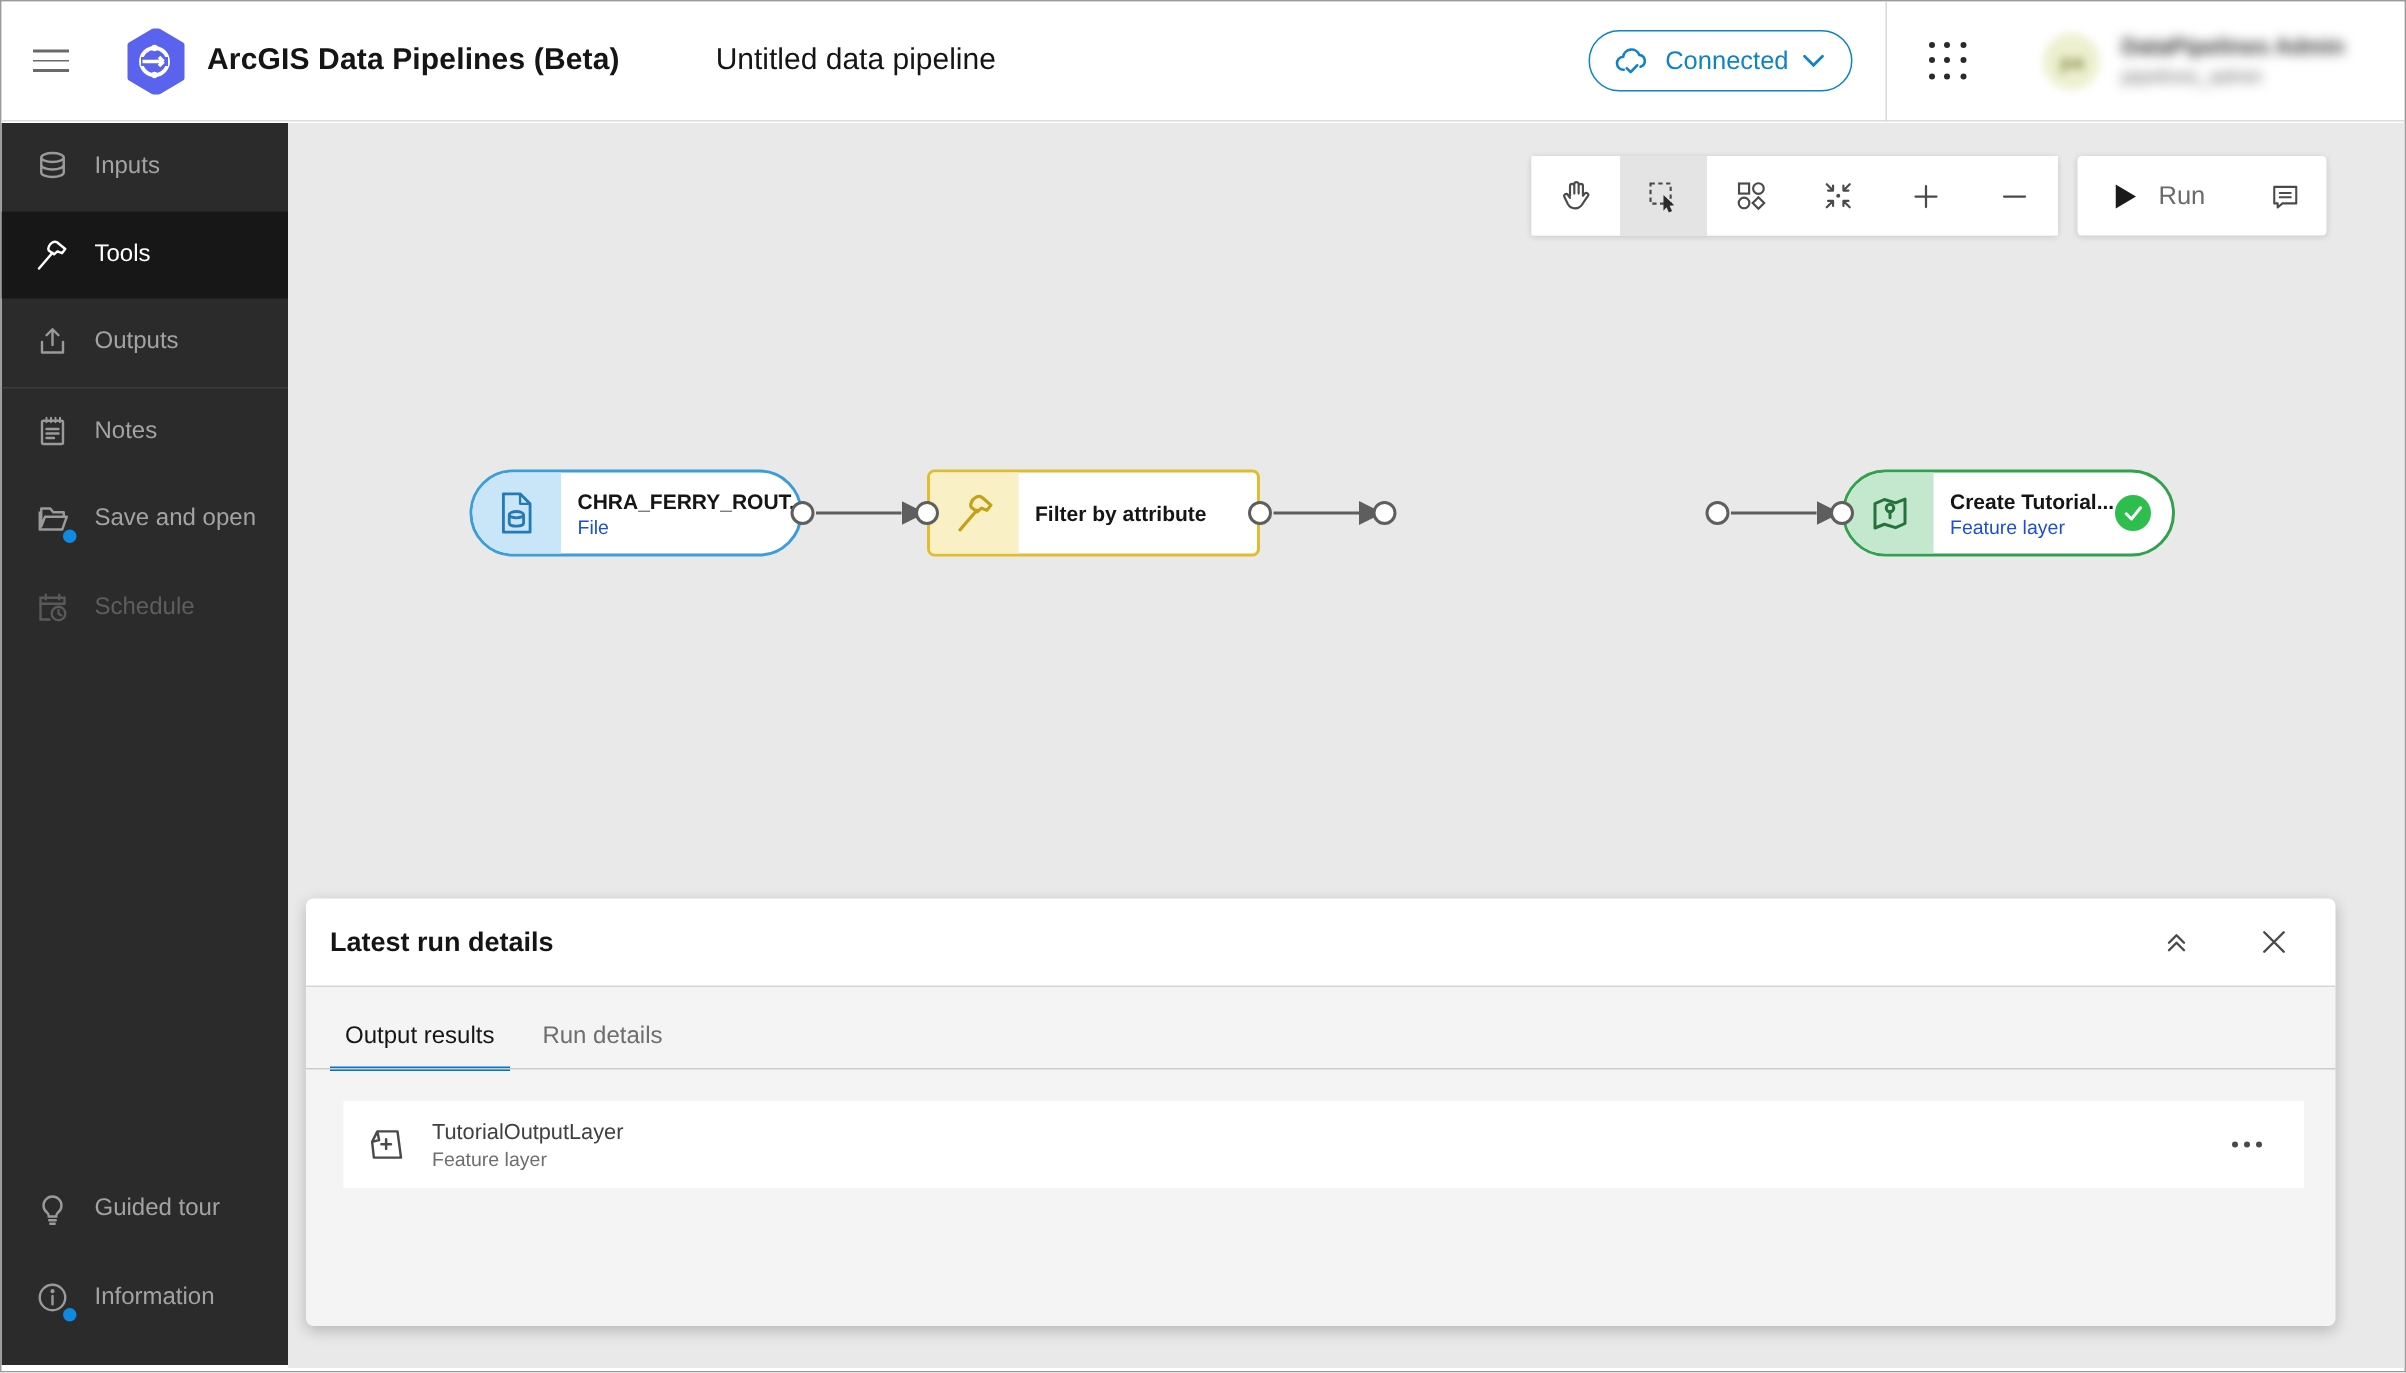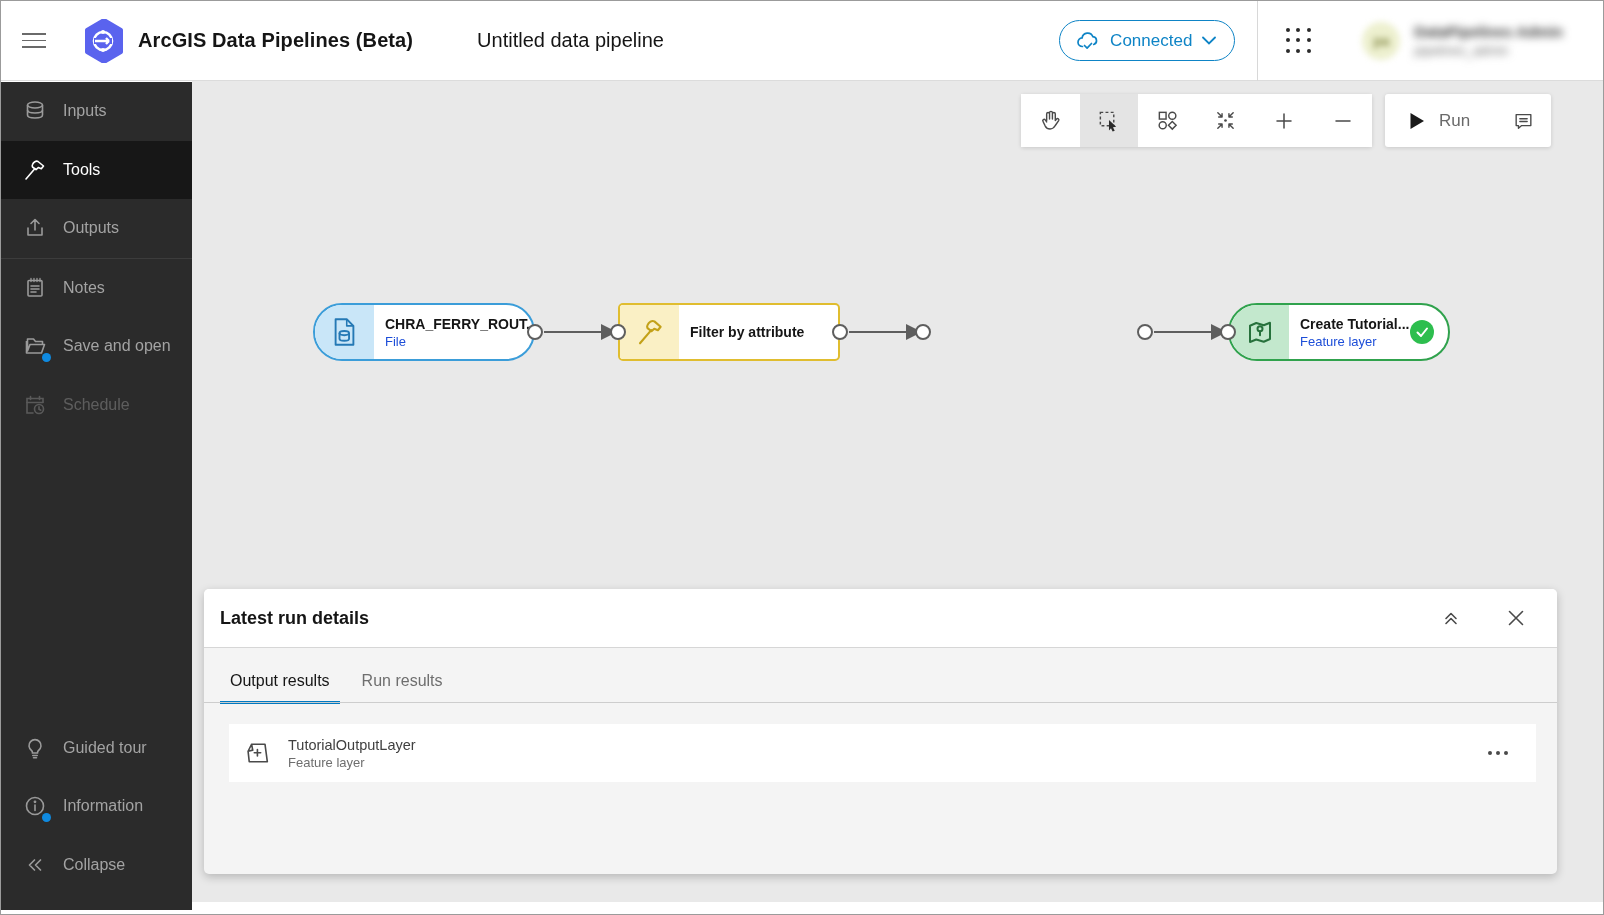--- a/index.html
+++ b/index.html
@@ -30,21 +30,21 @@
   .side-item svg{ stroke:#9a9a9a; }
   .side-item.selected{ background:#171717; color:#fff; }
   .side-item.selected svg{ stroke:#fff; }
   .side-item.disabled{ opacity:.42; cursor:default; }
   .side-divider{ height:1px; background:#3c3c3c; }
   .icon-wrap{ position:relative; width:24px; height:24px; flex:0 0 24px; }
   .badge-dot{ position:absolute; right:-4px; bottom:-4px; width:9px; height:9px; border-radius:50%; background:#0f8ae0; }
   .side-footer{ position:absolute; left:0; right:0; bottom:16px; }
 
   
-  .canvas{ position:absolute; left:191px; top:71px; width:1412px; height:830px; background:#e9e9e9; overflow:hidden; }
+  .canvas{ position:absolute; left:191px; top:81px; width:1412px; height:830px; background:#e9e9e9; overflow:hidden; }
 
   
   .view-toolbar{ position:absolute; left:829px; top:22px; height:53px; background:#fff; border-radius:3px; box-shadow:0 1px 4px rgba(0,0,0,.14); display:flex; z-index:12; }
   .tool-btn{ width:58.5px; height:53px; display:flex; align-items:center; justify-content:center; cursor:pointer; background:#fff; border:none; }
   .tool-btn.active{ background:#e4e4e4; }
   .tool-btn svg{ stroke:#4a4a4a; }
   .run-toolbar{ position:absolute; left:1193px; top:22px; width:166px; height:53px; background:#fff; border-radius:3px; box-shadow:0 1px 4px rgba(0,0,0,.14); display:flex; align-items:center; z-index:12; }
   .run-button{ display:flex; align-items:center; gap:14px; padding:0 10px 0 24px; height:100%; cursor:pointer; background:none; border:none; }
   .run-label{ font-size:17px; color:#6a6a6a; font-family:"Liberation Sans",sans-serif; }
   .feedback-btn{ margin-left:auto; margin-right:16px; cursor:pointer; display:flex; }
@@ -216,28 +216,20 @@
         <span class="icon-wrap">
           <svg width="24" height="24" viewBox="0 0 24 24" fill="none" stroke-width="1.6" stroke-linecap="round">
             <circle cx="12" cy="12" r="8.5"></circle>
             <path d="M12 11 v5.5"></path>
             <circle cx="12" cy="7.8" r="0.6" fill="#9a9a9a"></circle>
           </svg>
           <span class="badge-dot"></span>
         </span>
         <span>Information</span>
       </div>
-      <div class="side-item">
-        <span class="icon-wrap">
-          <svg width="24" height="24" viewBox="0 0 24 24" fill="none" stroke-width="1.7" stroke-linecap="round" stroke-linejoin="round">
-            <path d="M11.5 7 L6.5 12 l5 5 M17.5 7 l-5 5 5 5"></path>
-          </svg>
-        </span>
-        <span>Collapse</span>
-      </div>
     </div>
   </div>
 
   <div class="canvas">
 
     <div class="view-toolbar">
       <button class="tool-btn">
         <svg width="23" height="23" viewBox="0 0 24 24" fill="none" stroke-width="1.5" stroke-linecap="round" stroke-linejoin="round">
           <path d="M8 12 V5.2 a1.5 1.5 0 0 1 3 0 V10.5 M11 10.5 V4 a1.5 1.5 0 0 1 3 0 v6.5 M14 10.5 V5.2 a1.5 1.5 0 0 1 3 0 V12 M17 12 l1.3-1.6 a1.4 1.4 0 0 1 2.2 1.7 L16.8 17.5 a6.3 6.3 0 0 1 -5.3 3.3 c-2.8 0-4-1.2-5-3 L4.2 13 a1.4 1.4 0 0 1 2.3-1.6 L8 13.5"></path>
         </svg>
@@ -369,21 +361,21 @@
           </button>
           <button class="panel-icon-btn">
             <svg width="18" height="18" viewBox="0 0 18 18" stroke-width="1.6" stroke-linecap="round">
               <path d="M2.5 2.5 L15.5 15.5 M15.5 2.5 L2.5 15.5"></path>
             </svg>
           </button>
         </span>
       </div>
       <div class="tabs-row">
         <span class="tab active">Output results</span>
-        <span class="tab">Run results</span>
+        <span class="tab">Run details</span>
         <span class="tabs-underline"></span>
       </div>
       <div class="result-row">
         <span class="result-icon">
           <svg width="28" height="28" viewBox="0 0 24 24" fill="none" stroke="#4a4a4a" stroke-width="1.4" stroke-linejoin="round" stroke-linecap="round">
             <path d="M6.5 4.5 H18 l2 15 H4.5 l-1-9 z M6.5 4.5 l1 5 -4 1"></path>
             <path d="M11.5 9 v5.5 M8.8 11.8 h5.5"></path>
           </svg>
         </span>
         <span class="result-text">

